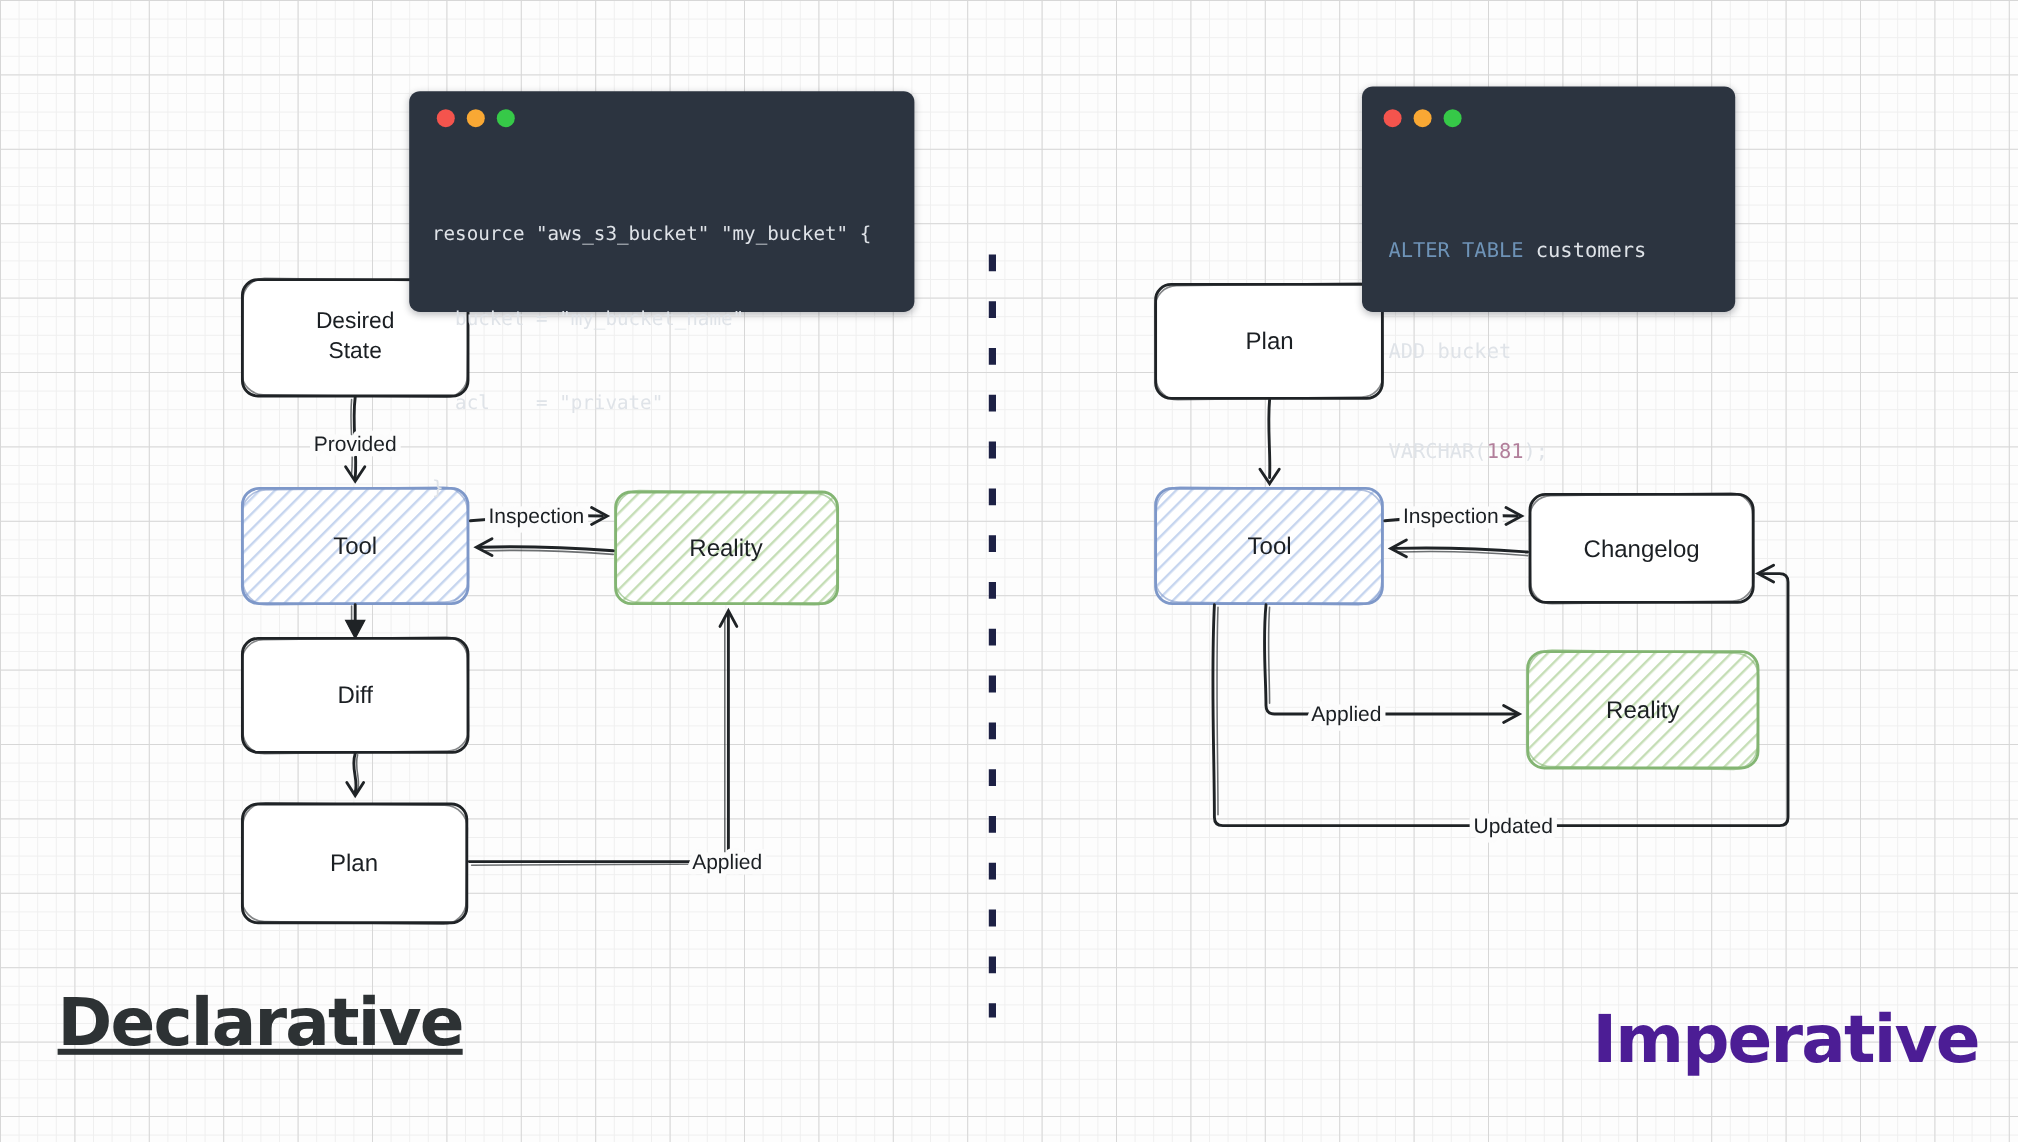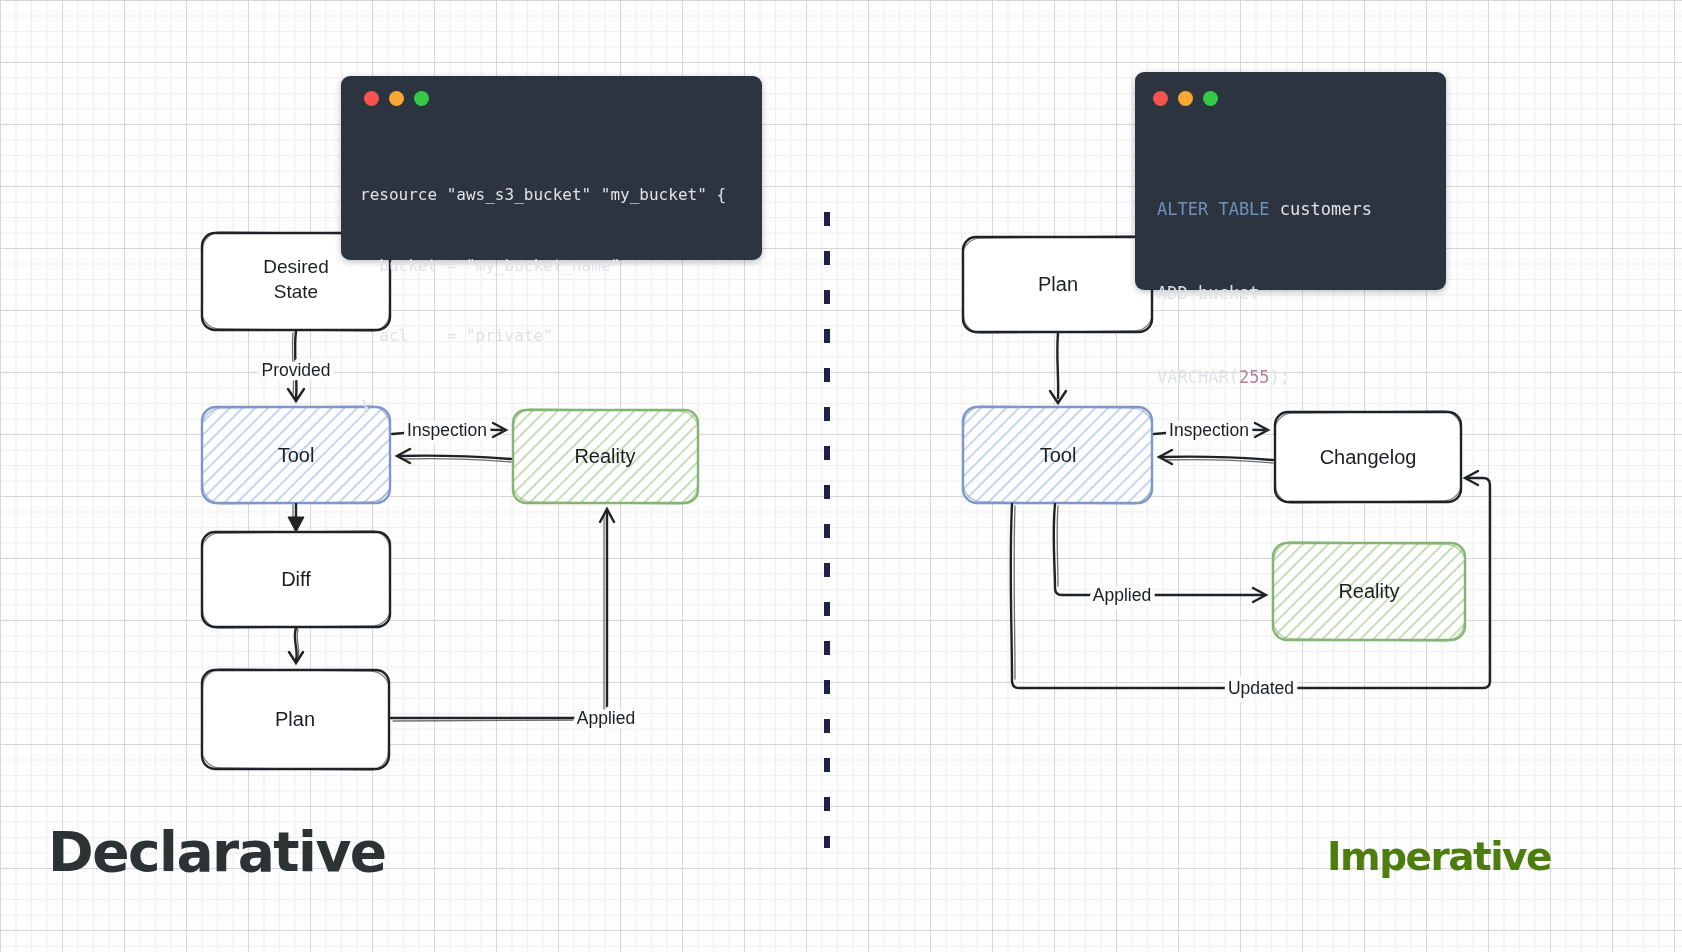--- a/index.html
+++ b/index.html
@@ -29,22 +29,22 @@
            box-shadow:0 2px 6px rgba(20,25,35,.28);}
   .dots{position:absolute;display:flex;gap:10px;}
   .dot{width:15px;height:15px;border-radius:50%;}
   .code{position:absolute;font-family:"DejaVu Sans Mono",monospace;color:#dfe3e8;
         white-space:pre;}
   .code div{white-space:pre;}
   .kw{color:#6e93b7;}
   .num{color:#b27f9b;}
   .heading{position:absolute;z-index:2;font-family:"DejaVu Sans",sans-serif;
            font-weight:800;letter-spacing:-1.5px;}
-  #h-left{left:48px;top:820px;font-size:55px;color:#2d3234;}
-  #h-right{left:1327px;top:834px;font-size:39px;color:#4d7c0f;}
+  #h-left{left:48px;top:820px;font-size:55px;color:#2d3234;text-decoration:underline;}
+  #h-right{left:1327px;top:834px;font-size:55px;color:#4c1d95;}
 </style>
 </head>
 <body>
 
 <div class="canvas"></div>
 
 <svg id="diagram" width="1682" height="952" viewBox="0 0 1682 952">
   <defs>
     <pattern id="hatchBlue" width="9" height="9" patternUnits="userSpaceOnUse" patternTransform="rotate(45)">
       <rect width="9" height="9" fill="#ffffff"></rect>
@@ -190,27 +190,27 @@
     <span class="dot" style="background:#36c948;"></span>
   </div>
   <div class="code" style="left:19px;top:60px;font-size:16px;line-height:23.5px;">
     <div>resource "aws_s3_bucket" "my_bucket" {</div>
     <div>  bucket = "my_bucket_name"</div>
     <div>  acl    = "private"</div>
     <div>}</div>
   </div>
 </div>
 
-<div class="codewin" style="left:1135px;top:72px;width:311px;height:218px;">
+<div class="codewin" style="left:1135px;top:72px;width:311px;height:188px;">
   <div class="dots" style="top:19px;left:18px;">
     <span class="dot" style="background:#f4544d;"></span>
     <span class="dot" style="background:#f9a834;"></span>
     <span class="dot" style="background:#36c948;"></span>
   </div>
   <div class="code" style="left:22px;top:67px;font-size:17px;line-height:28px;">
     <div><span class="kw">ALTER TABLE</span><span> customers</span></div>
     <div>ADD bucket</div>
-    <div><span>VARCHAR(</span><span class="num">255</span><span>);</span></div>
+    <div><span>VARCHAR(</span><span class="num">181</span><span>);</span></div>
   </div>
 </div>
 
 <div class="heading" id="h-left">Declarative</div>
 <div class="heading" id="h-right">Imperative</div>
 
 </body></html>

